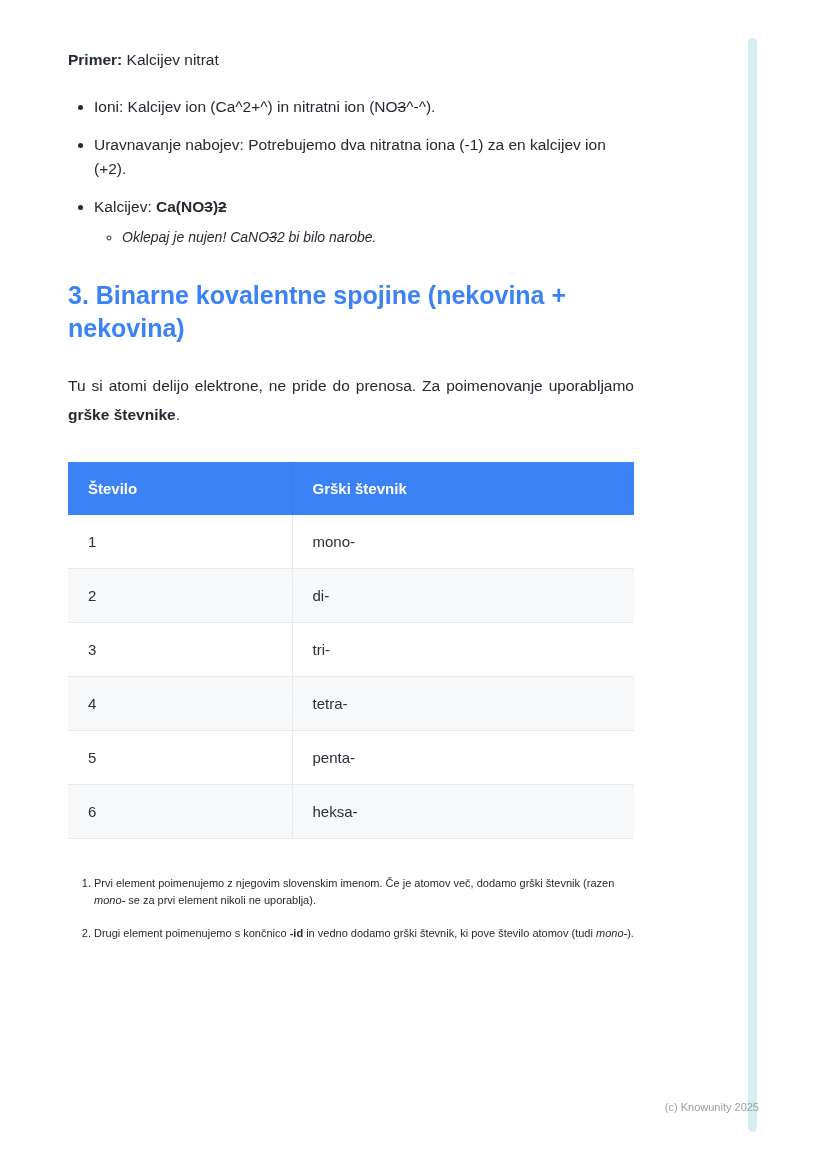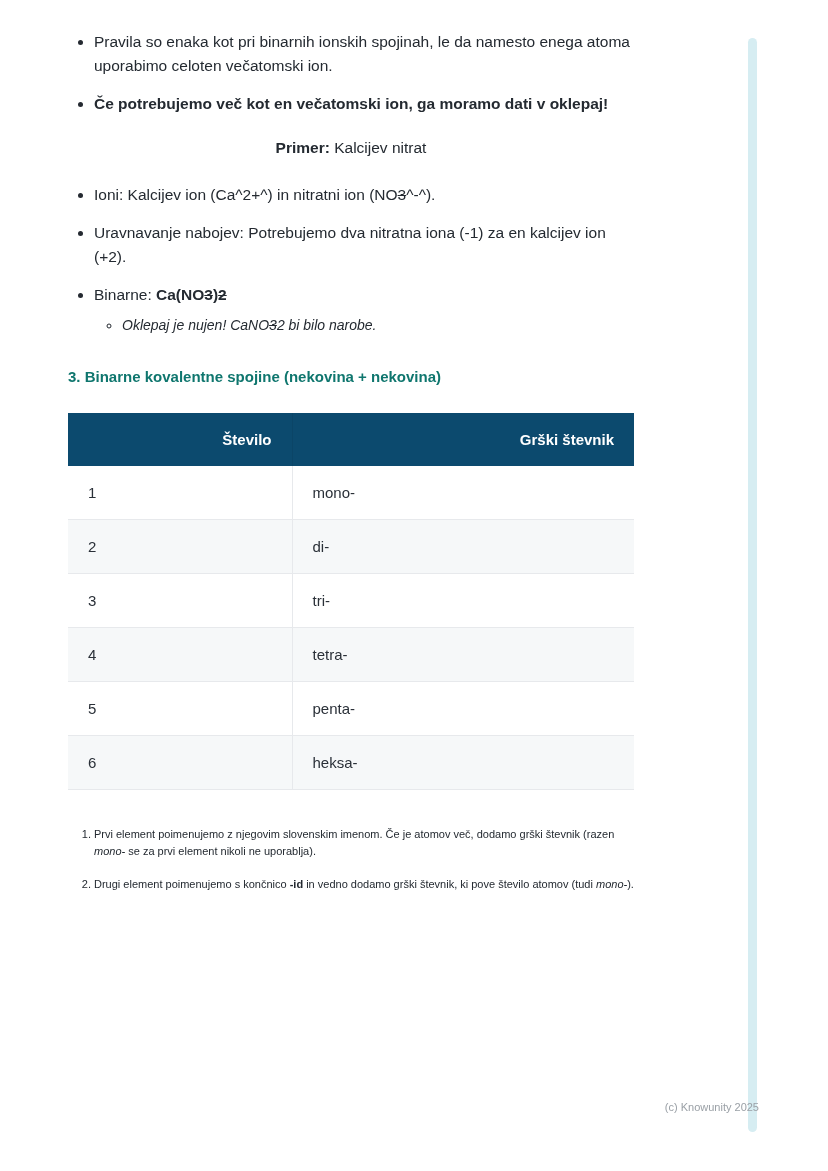--- a/index.html
+++ b/index.html
@@ -33,49 +33,48 @@
   .example-bullets { margin-bottom: 22px; }
   .sub {
     margin: 8px 0 0 0;
     padding-left: 28px;
     list-style: circle;
   }
   .sub li { font-style: italic; margin-bottom: 0; font-size: 14px; }
   .primer {
     font-size: 15.5px;
     line-height: 1.5;
-    margin: 8px 0 24px 0;
-    text-align: center;
+    margin: 18px 0 24px 0;
   }
   strong { font-weight: 700; }
   .strike { text-decoration: line-through; }
   h2 {
-    color: #0f766e;
-    font-size: 15px;
+    color: #3b82f6;
+    font-size: 25px;
     line-height: 1.32;
     font-weight: 700;
     margin: 30px 0 26px 0;
   }
   .justified {
     font-size: 15.5px;
     line-height: 1.9;
     text-align: justify;
     margin: 0 0 32px 0;
   }
   table {
     width: 566px;
     border-collapse: collapse;
     margin: 0 0 36px 0;
     font-size: 15px;
   }
   thead th {
-    background: #0c4a6e;
+    background: #3b82f6;
     color: #ffffff;
     font-weight: 600;
-    text-align: right;
+    text-align: left;
     padding: 18px 20px;
     border-right: 1px solid rgba(0,0,0,0.06);
   }
   thead th:last-child { border-right: none; }
   tbody td {
     padding: 18px 20px;
     border-bottom: 1px solid #e7e9ec;
     border-right: 1px solid #e7e9ec;
     color: #2a3038;
     background: #ffffff;
@@ -114,48 +113,47 @@
     font-size: 11px;
     color: #9aa0a6;
   }
 </style>
 </head>
 <body>
 
 <div class="page">
   <div class="content">
 
-    <ul class="bullets">
-      <li><span>Pravila so enaka kot pri binarnih ionskih spojinah, le da namesto enega atoma uporabimo celoten večatomski ion.</span></li>
-      <li class="bold"><span>Če potrebujemo več kot en večatomski ion, ga moramo dati v oklepaj!</span></li>
-    </ul>
 
     <p class="primer">
       <strong>Primer:</strong><span> Kalcijev nitrat</span>
     </p>
 
     <ul class="bullets example-bullets">
       <li>
         <span>Ioni: Kalcijev ion (Ca^2+^) in nitratni ion (NO</span><span class="strike">3</span><span>^-^).</span>
       </li>
       <li>
         <span>Uravnavanje nabojev: Potrebujemo dva nitratna iona (-1) za en kalcijev ion (+2).</span>
       </li>
       <li>
-        <span>Binarne: </span><strong>Ca(NO</strong><strong class="strike">3</strong><strong>)</strong><strong class="strike">2</strong>
+        <span>Kalcijev: </span><strong>Ca(NO</strong><strong class="strike">3</strong><strong>)</strong><strong class="strike">2</strong>
         <ul class="sub">
           <li>
             <em>Oklepaj je nujen! CaNO</em><em class="strike">3</em><em>2 bi bilo narobe.</em>
           </li>
         </ul>
       </li>
     </ul>
 
     <h2>3. Binarne kovalentne spojine (nekovina + nekovina)</h2>
 
+    <p class="justified">
+      <span>Tu si atomi delijo elektrone, ne pride do prenosa. Za poimenovanje uporabljamo </span><strong>grške števnike</strong><span>.</span>
+    </p>
 
     <table>
       <thead>
         <tr>
           <th>Število</th>
           <th>Grški števnik</th>
         </tr>
       </thead>
       <tbody>
           <tr>

